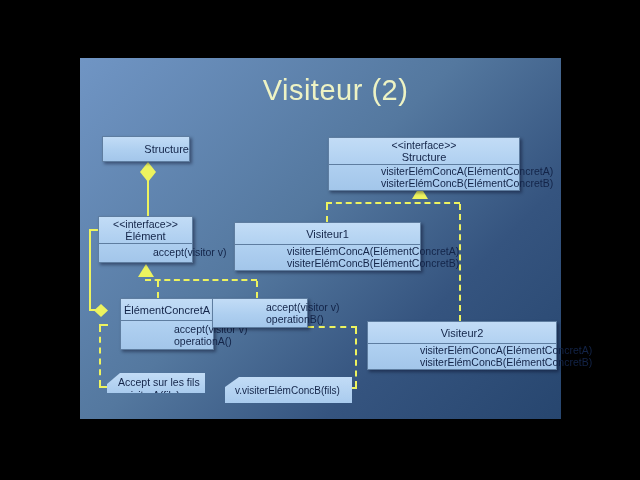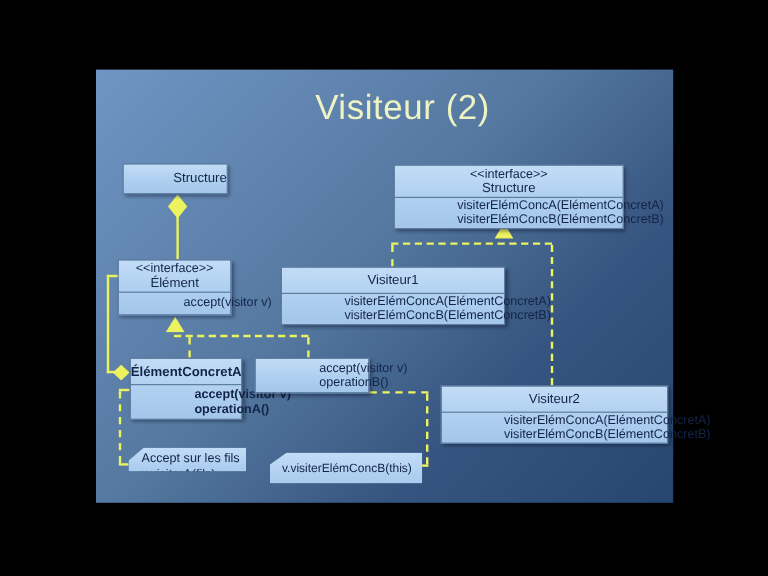--- a/index.html
+++ b/index.html
@@ -105,21 +105,21 @@
   <div class="uml-box" style="left:154px;top:164px;width:187px;">
     <div class="uml-head" style="height:21px;">
       <div class="cname">Visiteur1</div>
     </div>
     <div class="uml-body">
       <div class="m">visiterElémConcA(ElémentConcretA)</div>
       <div class="m">visiterElémConcB(ElémentConcretB)</div>
     </div>
   </div>
 
-  <div class="uml-box" style="left:28px;top:240px;width:94px;font-weight:bold;">
+  <div class="uml-box" style="left:40px;top:240px;width:94px;">
     <div class="uml-head" style="height:21px;">
       <div class="cname">ÉlémentConcretA</div>
     </div>
     <div class="uml-body" style="padding:2px 0 2px 5px;">
       <div class="m" style="line-height:12px;">accept(visitor v)</div>
       <div class="m" style="line-height:12px;">operationA()</div>
     </div>
   </div>
 
   <div class="uml-box" style="left:132px;top:240px;width:96px;">
@@ -140,16 +140,16 @@
   </div>
 
   <div class="note" style="left:27px;top:315px;width:98px;height:20px;padding:3px 5px 2px 11px;
               clip-path:polygon(13px 0, 100% 0, 100% 100%, 0 100%, 0 11px);">
     <div class="nline">Accept sur les fils</div>
     <div class="nline">v.visiterA(fils)</div>
   </div>
 
   <div class="note" style="left:145px;top:319px;width:127px;height:26px;padding:7px 2px 2px 10px;
               clip-path:polygon(14px 0, 100% 0, 100% 100%, 0 100%, 0 10px);">
-    <div class="nline" style="font-size:10px;">v.visiterElémConcB(this)</div>
+    <div class="nline" style="font-size:10px;">v.visiterElémConcB(fils)</div>
   </div>
 
 </div>
 
 </body></html>

